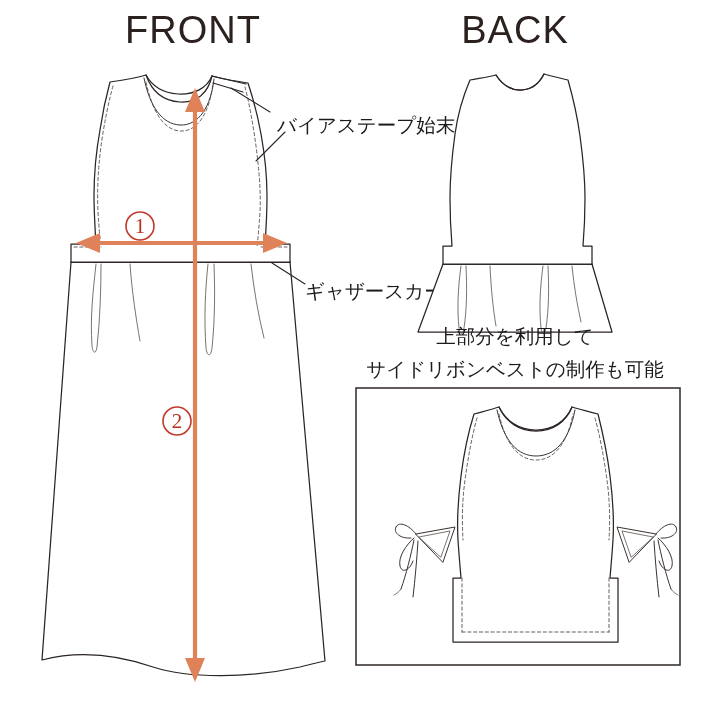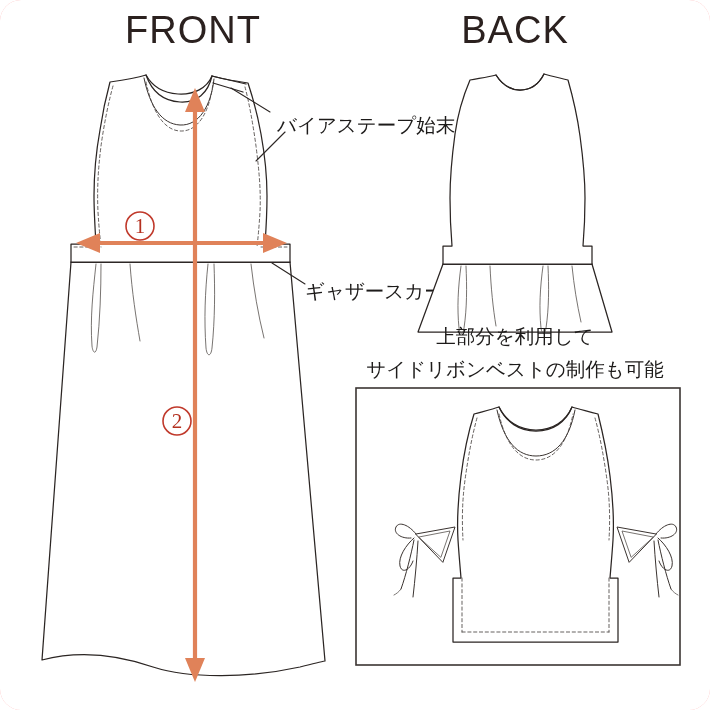--- a/index.html
+++ b/index.html
@@ -10,21 +10,20 @@
   }
   body {
     font-family: "Liberation Sans", "DejaVu Sans", sans-serif;
   }
   #page {
     position: relative;
     width: 710px;
     height: 710px;
     background: #fca5a5;
     overflow: hidden;
-    border-radius: 21px;
   }
   #canvas {
     position: absolute;
     left: 0;
     top: 0;
     width: 710px;
     height: 710px;
   }
   .ttl {
     font-family: "Liberation Sans", "DejaVu Sans", sans-serif;

